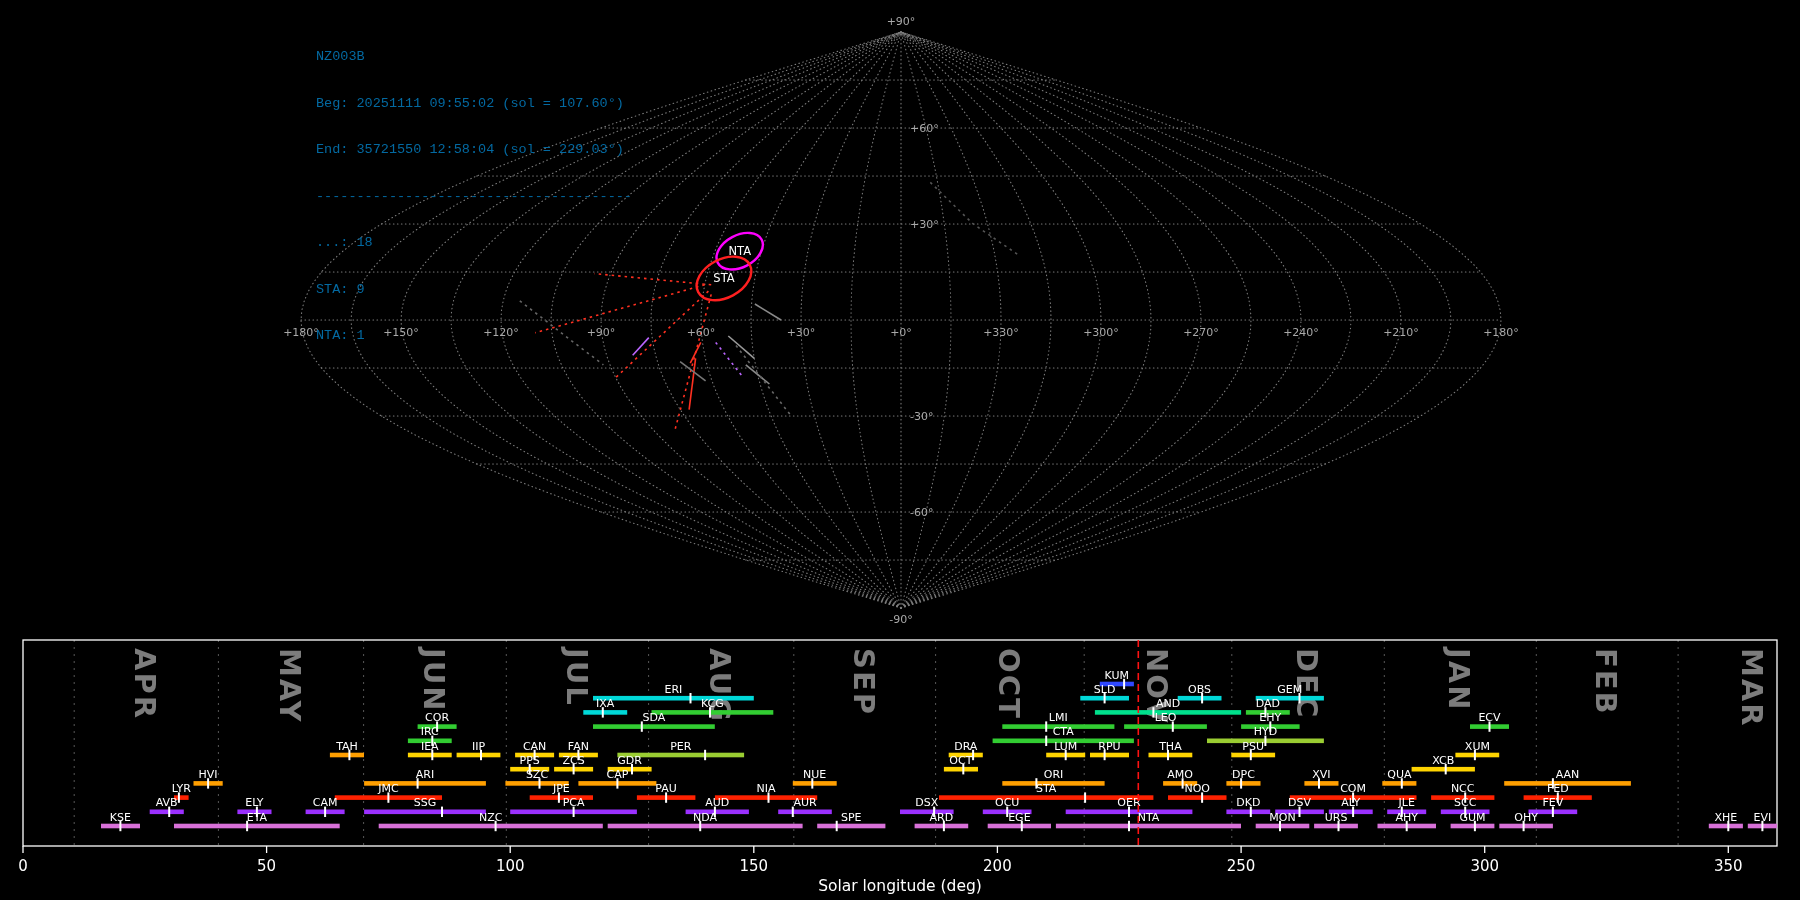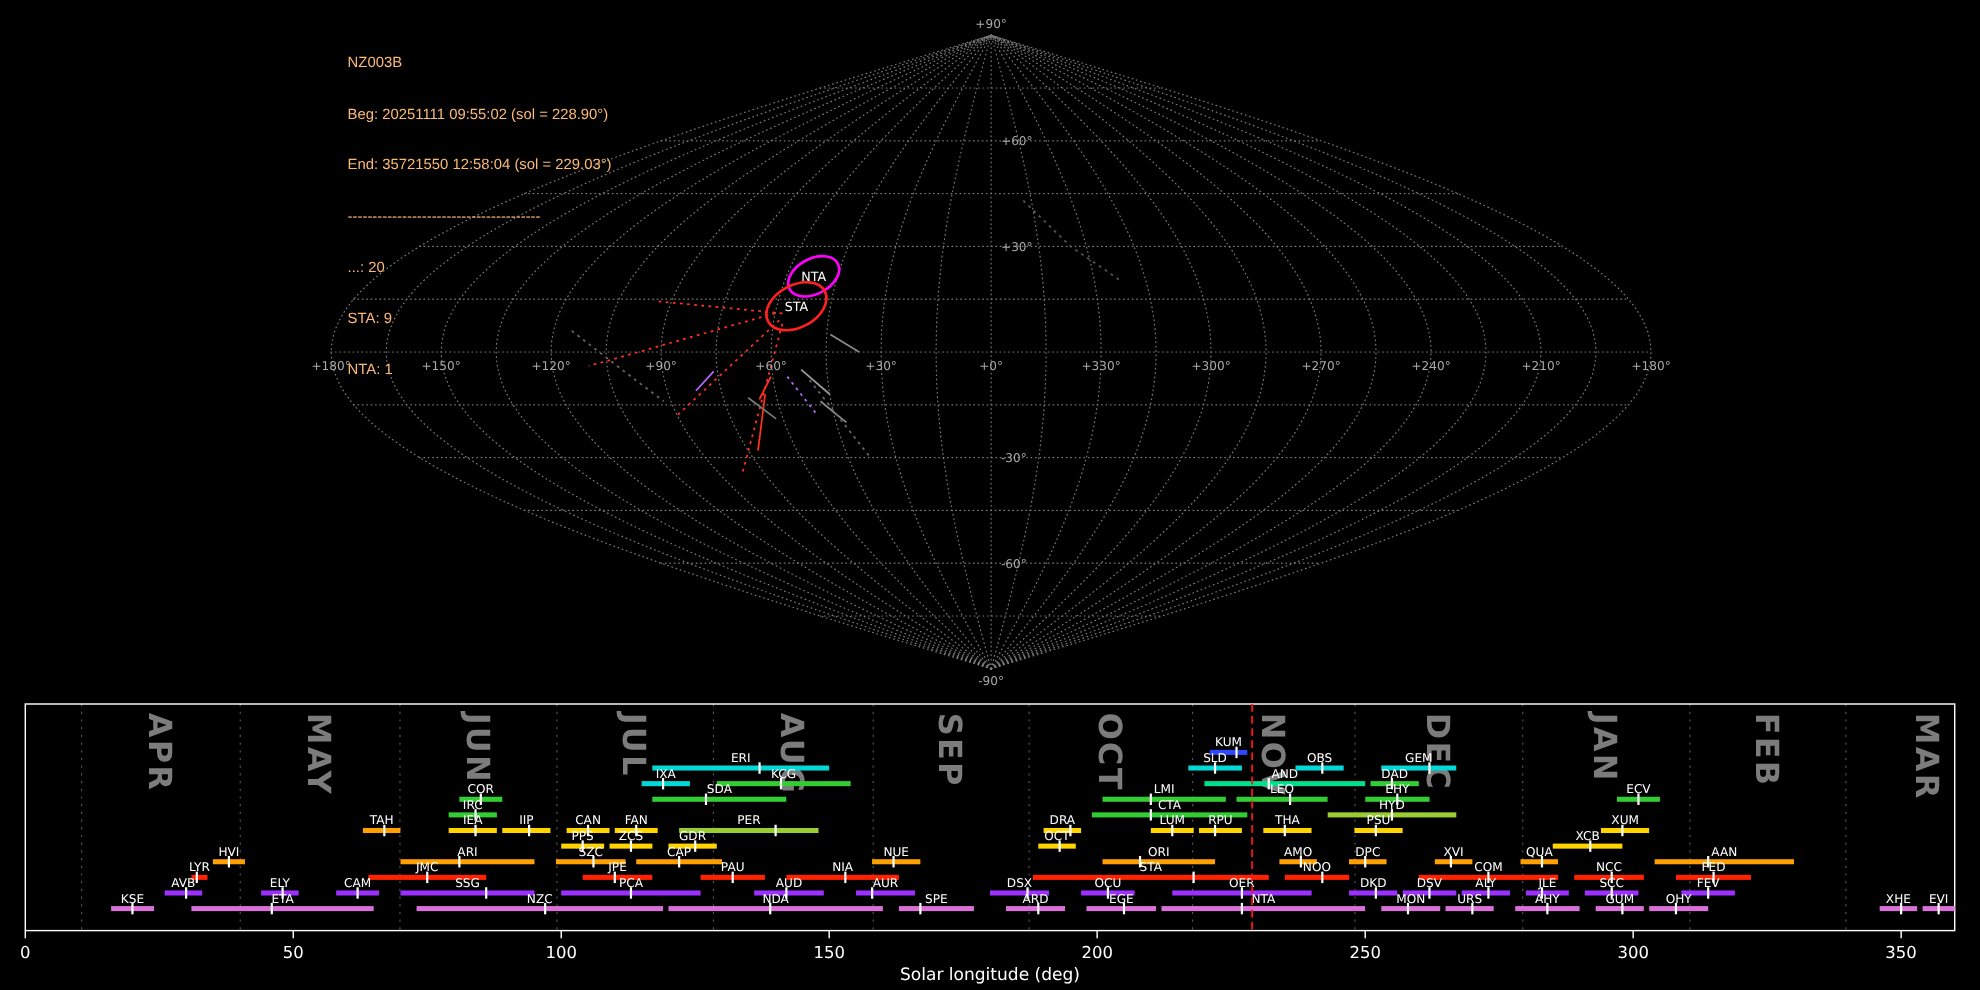--- a/index.html
+++ b/index.html
@@ -1,19 +1,19 @@
 <!DOCTYPE html>
 <html><head>
 <meta charset="utf-8">
 <style>
   html,body{margin:0;padding:0;background:#000;}
   .screen{position:relative;width:1800px;height:900px;background:#000;overflow:hidden;font-family:"DejaVu Sans",sans-serif;}
   #viz{position:absolute;left:0;top:0;}
   svg text{font-family:"DejaVu Sans",sans-serif;}
-  .info{position:absolute;left:316px;top:18px;color:#fdba74;font-family:Liberation Sans, sans-serif;font-size:13.5px;line-height:15.5px;white-space:pre;z-index:2;}
+  .info{position:absolute;left:316px;top:18px;color:#0369a1;font-family:Liberation Mono, monospace;font-size:13.5px;line-height:15.5px;white-space:pre;z-index:2;}
 </style>
 </head>
 <body>
 
 <div class="screen">
   <svg id="viz" width="1800" height="900">
       <g stroke="#9c9c9c" stroke-width="1.1" fill="none" stroke-dasharray="0.6 3.4" stroke-linecap="round" opacity="0.8">
         <polyline points="901.0,608.0 932.4,598.4 963.7,588.8 994.9,579.2 1025.7,569.6 1056.3,560.0 1086.4,550.4 1116.0,540.8 1145.0,531.2 1173.4,521.6 1201.0,512.0 1227.8,502.4 1253.7,492.8 1278.6,483.2 1302.5,473.6 1325.3,464.0 1346.9,454.4 1367.3,444.8 1386.4,435.2 1404.2,425.6 1420.6,416.0 1435.6,406.4 1449.1,396.8 1461.1,387.2 1471.6,377.6 1480.6,368.0 1487.9,358.4 1493.6,348.8 1497.7,339.2 1500.2,329.6 1501.0,320.0 1500.2,310.4 1497.7,300.8 1493.6,291.2 1487.9,281.6 1480.6,272.0 1471.6,262.4 1461.1,252.8 1449.1,243.2 1435.6,233.6 1420.6,224.0 1404.2,214.4 1386.4,204.8 1367.3,195.2 1346.9,185.6 1325.3,176.0 1302.5,166.4 1278.6,156.8 1253.7,147.2 1227.8,137.6 1201.0,128.0 1173.4,118.4 1145.0,108.8 1116.0,99.2 1086.4,89.6 1056.3,80.0 1025.7,70.4 994.9,60.8 963.7,51.2 932.4,41.6 901.0,32.0"></polyline>
         <polyline points="901.0,608.0 929.8,598.4 958.5,588.8 987.0,579.2 1015.4,569.6 1043.4,560.0 1071.0,550.4 1098.1,540.8 1124.7,531.2 1150.7,521.6 1176.0,512.0 1200.6,502.4 1224.3,492.8 1247.1,483.2 1269.0,473.6 1289.9,464.0 1309.7,454.4 1328.4,444.8 1346.0,435.2 1362.3,425.6 1377.3,416.0 1391.1,406.4 1403.5,396.8 1414.5,387.2 1424.1,377.6 1432.3,368.0 1439.0,358.4 1444.2,348.8 1448.0,339.2 1450.2,329.6 1451.0,320.0 1450.2,310.4 1448.0,300.8 1444.2,291.2 1439.0,281.6 1432.3,272.0 1424.1,262.4 1414.5,252.8 1403.5,243.2 1391.1,233.6 1377.3,224.0 1362.3,214.4 1346.0,204.8 1328.4,195.2 1309.7,185.6 1289.9,176.0 1269.0,166.4 1247.1,156.8 1224.3,147.2 1200.6,137.6 1176.0,128.0 1150.7,118.4 1124.7,108.8 1098.1,99.2 1071.0,89.6 1043.4,80.0 1015.4,70.4 987.0,60.8 958.5,51.2 929.8,41.6 901.0,32.0"></polyline>
         <polyline points="901.0,608.0 927.2,598.4 953.3,588.8 979.2,579.2 1005.0,569.6 1030.4,560.0 1055.5,550.4 1080.2,540.8 1104.4,531.2 1128.0,521.6 1151.0,512.0 1173.3,502.4 1194.9,492.8 1215.7,483.2 1235.6,473.6 1254.6,464.0 1272.6,454.4 1289.6,444.8 1305.5,435.2 1320.3,425.6 1334.0,416.0 1346.5,406.4 1357.8,396.8 1367.8,387.2 1376.5,377.6 1384.0,368.0 1390.1,358.4 1394.8,348.8 1398.3,339.2 1400.3,329.6 1401.0,320.0 1400.3,310.4 1398.3,300.8 1394.8,291.2 1390.1,281.6 1384.0,272.0 1376.5,262.4 1367.8,252.8 1357.8,243.2 1346.5,233.6 1334.0,224.0 1320.3,214.4 1305.5,204.8 1289.6,195.2 1272.6,185.6 1254.6,176.0 1235.6,166.4 1215.7,156.8 1194.9,147.2 1173.3,137.6 1151.0,128.0 1128.0,118.4 1104.4,108.8 1080.2,99.2 1055.5,89.6 1030.4,80.0 1005.0,70.4 979.2,60.8 953.3,51.2 927.2,41.6 901.0,32.0"></polyline>
@@ -573,20 +573,20 @@
         <text x="1241.1" y="871" text-anchor="middle" fill="#fff" font-size="15">250</text>
         <line x1="1484.7" y1="846" x2="1484.7" y2="853" stroke="#fff" stroke-width="1.3"></line>
         <text x="1484.7" y="871" text-anchor="middle" fill="#fff" font-size="15">300</text>
         <line x1="1728.3" y1="846" x2="1728.3" y2="853" stroke="#fff" stroke-width="1.3"></line>
         <text x="1728.3" y="871" text-anchor="middle" fill="#fff" font-size="15">350</text>
         <text x="900" y="891" text-anchor="middle" fill="#fff" font-size="15.5">Solar longitude (deg)</text>
       </g>
     </svg>
   <div class="info">
     <div>NZ003B</div>
-    <div>Beg: 20251111 09:55:02 (sol = 228.90°)</div>
+    <div>Beg: 20251111 09:55:02 (sol = 107.60°)</div>
     <div>End: 35721550 12:58:04 (sol = 229.03°)</div>
     <div>---------------------------------------</div>
-    <div>...: 20</div>
+    <div>...: 18</div>
     <div>STA: 9</div>
     <div>NTA: 1</div>
   </div>
 </div>
 
 </body></html>

